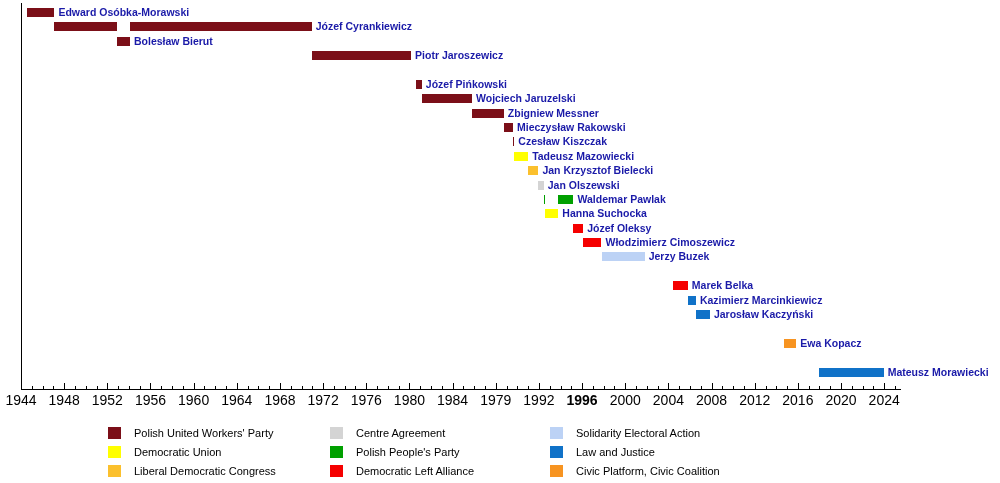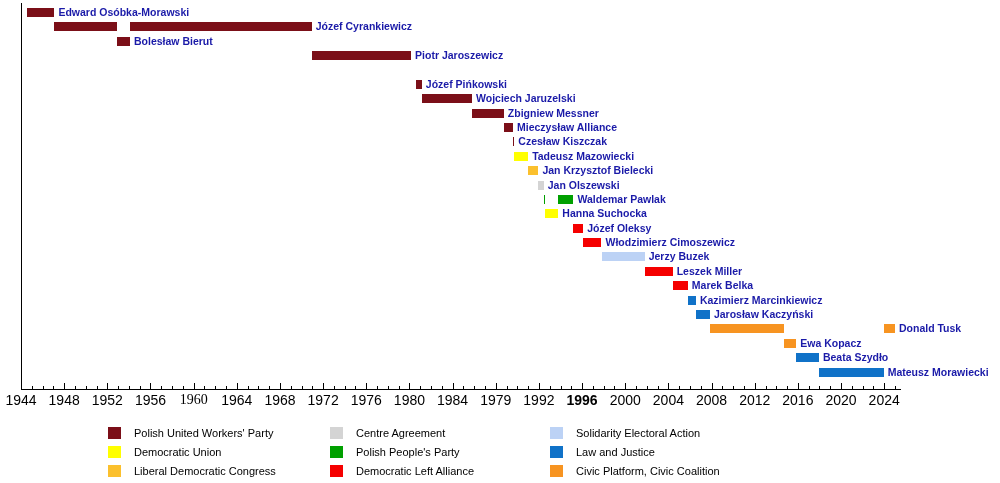--- a/index.html
+++ b/index.html
@@ -97,21 +97,21 @@
       <div class="tick-minor" style="left: 894.99px; top: 386px;"></div>
       <div class="tick-major" style="left: 21px; top: 383px;"></div>
       <div class="tick-label" style="left: 21px; top: 394px;">1944</div>
       <div class="tick-major" style="left: 64.16px; top: 383px;"></div>
       <div class="tick-label" style="left: 64.16px; top: 394px;">1948</div>
       <div class="tick-major" style="left: 107.32px; top: 383px;"></div>
       <div class="tick-label" style="left: 107.32px; top: 394px;">1952</div>
       <div class="tick-major" style="left: 150.48px; top: 383px;"></div>
       <div class="tick-label" style="left: 150.48px; top: 394px;">1956</div>
       <div class="tick-major" style="left: 193.64px; top: 383px;"></div>
-      <div class="tick-label" style="left: 193.64px; top: 394px; font-family: Liberation Serif, serif;">1960</div>
+      <div class="tick-label" style="left: 193.64px; top: 394px;">1960</div>
       <div class="tick-major" style="left: 236.8px; top: 383px;"></div>
       <div class="tick-label" style="left: 236.8px; top: 394px;">1964</div>
       <div class="tick-major" style="left: 279.96px; top: 383px;"></div>
       <div class="tick-label" style="left: 279.96px; top: 394px;">1968</div>
       <div class="tick-major" style="left: 323.12px; top: 383px;"></div>
       <div class="tick-label" style="left: 323.12px; top: 394px;">1972</div>
       <div class="tick-major" style="left: 366.28px; top: 383px;"></div>
       <div class="tick-label" style="left: 366.28px; top: 394px;">1976</div>
       <div class="tick-major" style="left: 409.44px; top: 383px;"></div>
       <div class="tick-label" style="left: 409.44px; top: 394px;">1980</div>
@@ -161,21 +161,21 @@
       <div class="task-row" style="left: 0px; top: 108.66px; width: 1000px;">
         <div class="bar" style="left: 472.022px; width: 31.8305px; background: rgb(123, 15, 24);"></div>
         <div class="bar-label" style="left: 507.852px;">Zbigniew Messner</div>
       </div>
       <div class="task-row" style="left: 0px; top: 94.28px; width: 1000px;">
         <div class="bar" style="left: 421.849px; width: 50.1735px; background: rgb(123, 15, 24);"></div>
         <div class="bar-label" style="left: 476.022px;">Wojciech Jaruzelski</div>
       </div>
       <div class="task-row" style="left: 0px; top: 123.04px; width: 1000px;">
         <div class="bar" style="left: 503.852px; width: 9.1715px; background: rgb(123, 15, 24);"></div>
-        <div class="bar-label" style="left: 517.024px;">Mieczysław Alliance</div>
+        <div class="bar-label" style="left: 517.024px;">Mieczysław Rakowski</div>
       </div>
       <div class="task-row" style="left: 0px; top: 137.42px; width: 1000px;">
         <div class="bar" style="left: 513.024px; width: 1.4px; background: rgb(123, 15, 24);"></div>
         <div class="bar-label" style="left: 518.319px;">Czesław Kiszczak</div>
       </div>
       <div class="task-row" style="left: 0px; top: 151.8px; width: 1000px;">
         <div class="bar" style="left: 514.319px; width: 13.8112px; background: rgb(255, 255, 0);"></div>
         <div class="bar-label" style="left: 532.13px;">Tadeusz Mazowiecki</div>
       </div>
       <div class="task-row" style="left: 0px; top: 166.18px; width: 1000px;">
@@ -200,49 +200,36 @@
         <div class="bar-label" style="left: 587.159px;">Józef Oleksy</div>
       </div>
       <div class="task-row" style="left: 0px; top: 238.08px; width: 1000px;">
         <div class="bar" style="left: 583.159px; width: 18.343px; background: rgb(245, 0, 0);"></div>
         <div class="bar-label" style="left: 605.502px;">Włodzimierz Cimoszewicz</div>
       </div>
       <div class="task-row" style="left: 0px; top: 252.46px; width: 1000px;">
         <div class="bar" style="left: 601.502px; width: 43.16px; background: rgb(188, 210, 245);"></div>
         <div class="bar-label" style="left: 648.662px;">Jerzy Buzek</div>
       </div>
-      <div class="task-row" style="left: 0px; top: 266.84px; width: 1000px;">
-        <div class="bar" style="left: 644.662px; width: 28.054px; background: rgb(245, 0, 0);"></div>
-        <div class="bar-label" style="left: 676.716px;">Leszek Miller</div>
-      </div>
       <div class="task-row" style="left: 0px; top: 281.22px; width: 996px;">
         <div class="bar" style="left: 672.716px; width: 15.106px; background: rgb(245, 0, 0);"></div>
         <div class="bar-label" style="left: 691.822px;">Marek Belka</div>
       </div>
       <div class="task-row" style="left: 0px; top: 295.6px; width: 1000px;">
         <div class="bar" style="left: 687.822px; width: 8.0925px; background: rgb(16, 114, 200);"></div>
         <div class="bar-label" style="left: 699.914px;">Kazimierz Marcinkiewicz</div>
       </div>
       <div class="task-row" style="left: 0px; top: 309.98px; width: 1000px;">
         <div class="bar" style="left: 695.914px; width: 14.027px; background: rgb(16, 114, 200);"></div>
         <div class="bar-label" style="left: 713.941px;">Jarosław Kaczyński</div>
       </div>
-      <div class="task-row" style="left: 0px; top: 324.36px; width: 1000px;">
-        <div class="bar" style="left: 709.941px; width: 73.9115px; background: rgb(247, 148, 33);"></div>
-        <div class="bar" style="left: 883.66px; width: 11.3295px; background: rgb(247, 148, 33);"></div>
-        <div class="bar-label" style="left: 898.99px;">Donald Tusk</div>
-      </div>
       <div class="task-row" style="left: 0px; top: 338.74px; width: 1000px;">
         <div class="bar" style="left: 783.853px; width: 12.4085px; background: rgb(247, 148, 33);"></div>
         <div class="bar-label" style="left: 800.261px;">Ewa Kopacz</div>
       </div>
-      <div class="task-row" style="left: 0px; top: 353.12px; width: 1000px;">
-        <div class="bar" style="left: 796.261px; width: 22.659px; background: rgb(16, 114, 200);"></div>
-        <div class="bar-label" style="left: 822.92px;">Beata Szydło</div>
-      </div>
       <div class="task-row" style="left: 0px; top: 367.5px; width: 1000px;">
         <div class="bar" style="left: 818.92px; width: 64.74px; background: rgb(16, 114, 200);"></div>
         <div class="bar-label" style="left: 887.66px;">Mateusz Morawiecki</div>
       </div>
     </div>
   <div class="legend" id="legend">
       <div class="legend-col" style="left: 108px;">
         <div class="legend-item">
           <span class="legend-swatch" style="background: rgb(123, 15, 24);"></span>
           <span class="legend-text">Polish United Workers' Party</span>

